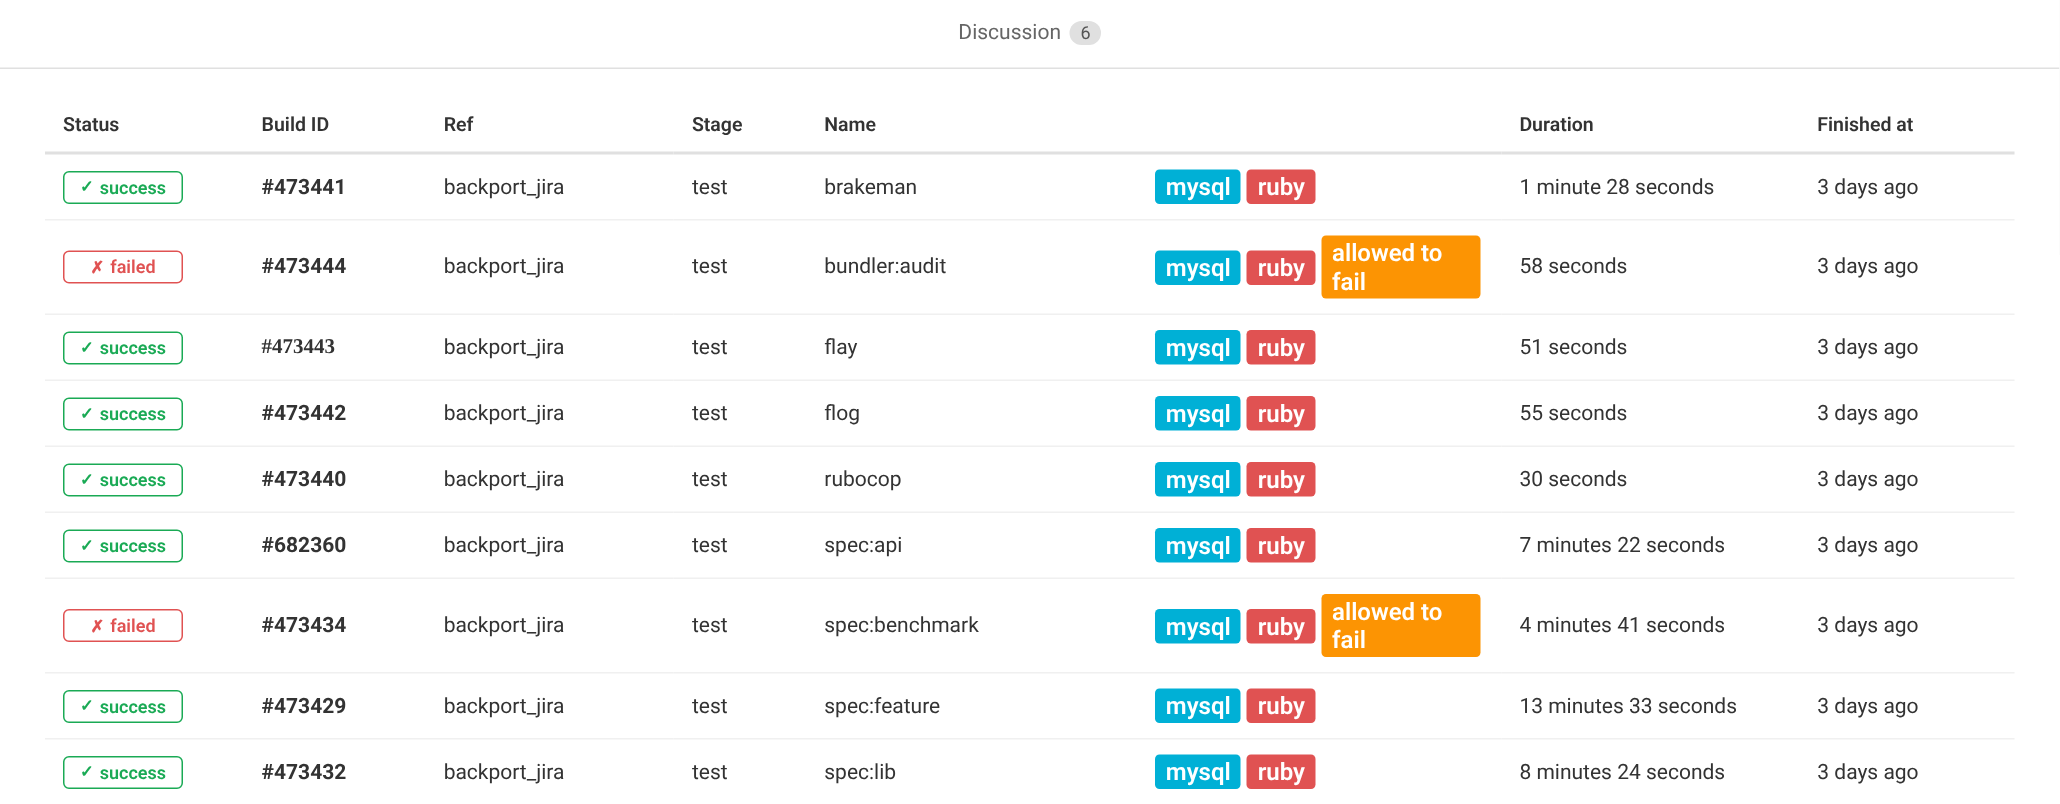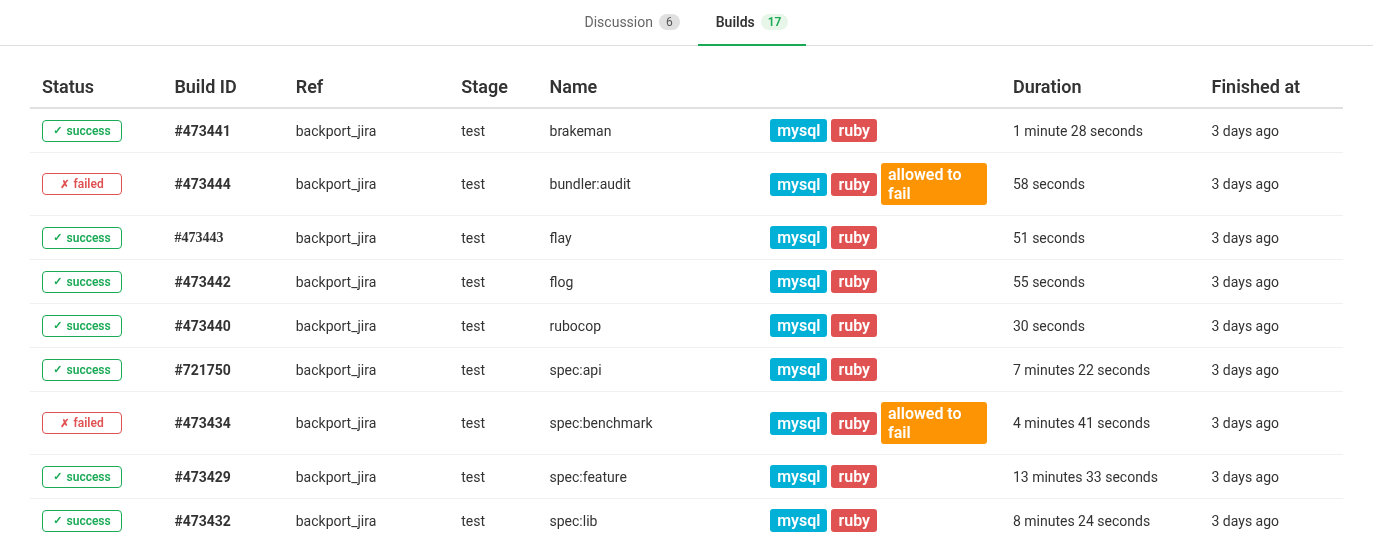--- a/index.html
+++ b/index.html
@@ -66,21 +66,21 @@
     .builds-table {
       width: 100%;
       border-collapse: collapse;
     }
     .builds-table th {
       text-align: left;
       padding: 10px 12px;
       font-weight: 600;
       color: #333;
       border-bottom: 2px solid #e0e0e0;
-      font-size: 18px;
+      font-size: 13px;
     }
     .builds-table td {
       padding: 10px 12px;
       border-bottom: 1px solid #f0f0f0;
       vertical-align: middle;
     }
     
     .status-badge {
       display: inline-flex;
       align-items: center;
@@ -138,24 +138,20 @@
 </head>
 <body>
 
 <div class="page-wrapper">
 
   <nav class="tabs-bar">
       <a class="tab" href="#">
         <span>Discussion</span>
         <span class="badge">6</span>
       </a>
-      <a class="tab active" href="#">
-        <span>Builds</span>
-        <span class="badge">17</span>
-      </a>
     </nav>
 
   <div class="content">
 
     <table class="builds-table">
       <thead>
         <tr>
             <th class="col-status">Status</th>
             <th class="col-buildid">Build ID</th>
             <th class="col-ref">Ref</th>
@@ -256,21 +252,21 @@
               </div>
             </td>
             <td>30 seconds</td>
             <td>3 days ago</td>
           </tr>
           <tr>
             <td><span class="status-badge status-success">
                 <span class="status-icon">✓</span>
                 <span>success</span>
               </span></td>
-            <td><span class="build-id" style="cursor: pointer;">#721750</span></td>
+            <td><span class="build-id" style="cursor: pointer;">#682360</span></td>
             <td>backport_jira</td>
             <td>test</td>
             <td>spec:api</td>
             <td>
               <div class="tags-cell">
                 <span class="tag tag-mysql">mysql</span>
                 <span class="tag tag-ruby">ruby</span>
               </div>
             </td>
             <td>7 minutes 22 seconds</td>

